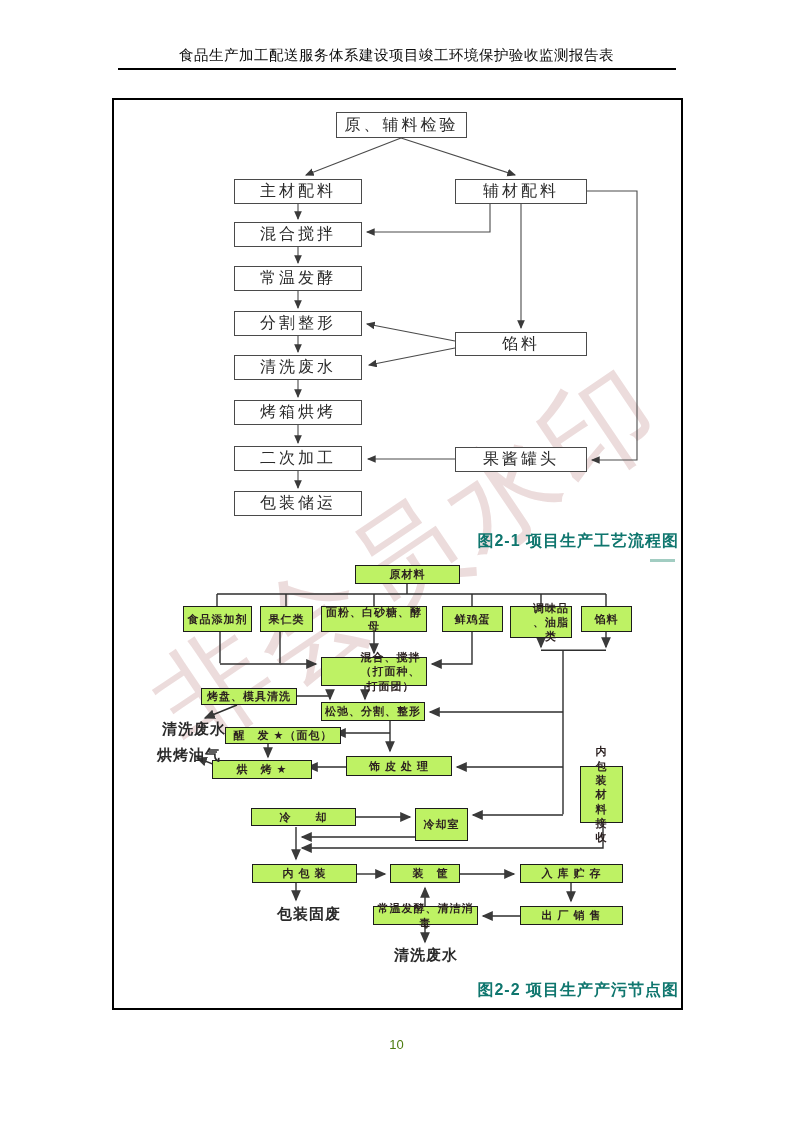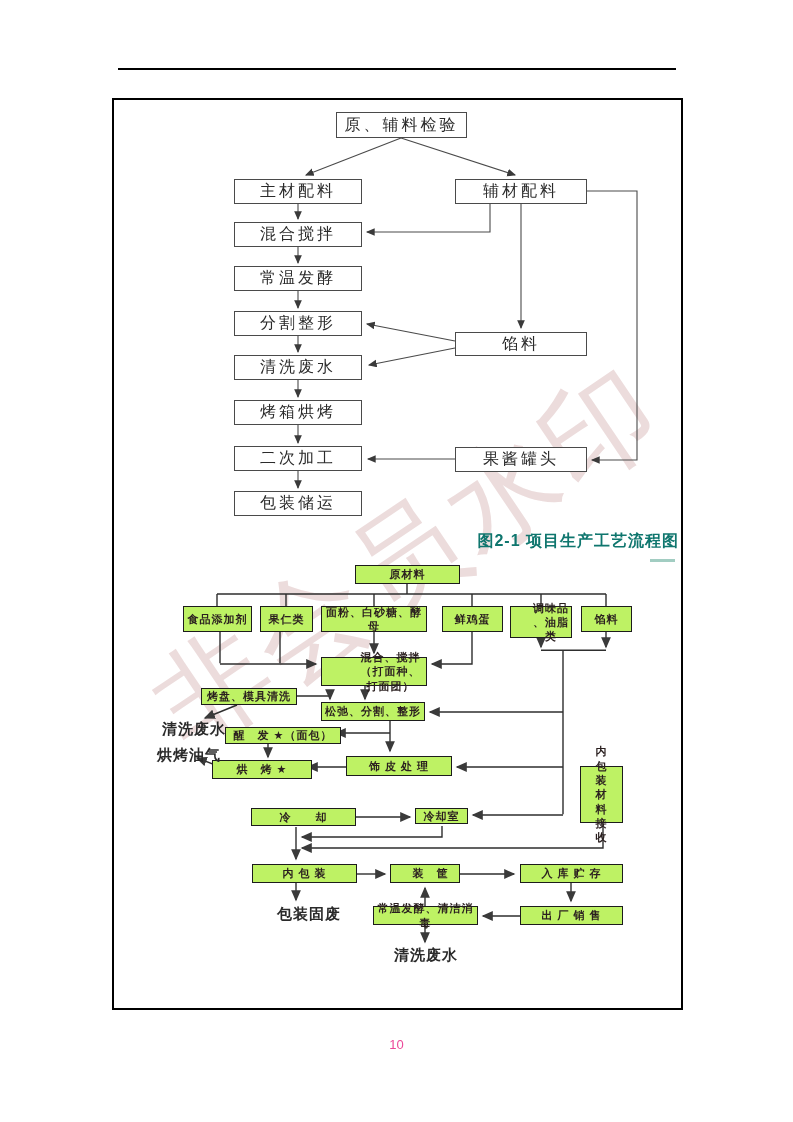--- a/index.html
+++ b/index.html
@@ -28,27 +28,28 @@
   .n2{position:absolute;background:#bef264;border:1.5px solid #1c1c1c;box-sizing:border-box;
       display:flex;align-items:center;justify-content:center;text-align:center;
       font-size:11px;font-weight:bold;letter-spacing:1px;line-height:1.3;color:#2a1f1f;
       z-index:3;white-space:pre-line;}
   
   .t2{position:absolute;font-size:15px;font-weight:bold;letter-spacing:1px;color:#2a2a2a;z-index:3;white-space:nowrap;text-align:right;}
   
   .cap{position:absolute;left:112px;width:567px;text-align:right;font-weight:bold;
        font-size:16px;letter-spacing:1px;color:#0f766e;z-index:3;}
   .pageno{position:absolute;top:1037px;left:0;width:100%;text-align:center;
-          font-size:13px;color:#ec4899;z-index:3;}
+          font-size:13px;color:#4d7c0f;z-index:3;}
 </style>
 </head>
 <body>
 
 <div class="page">
 
+  <div class="hdr">食品生产加工配送服务体系建设项目竣工环境保护验收监测报告表</div>
   <div class="hdr-line"></div>
 
   <div class="wm">非会员水印</div>
 
   <div class="border-box"></div>
 
   <div class="teal-dash"></div>
 
   <svg class="wires" width="793" height="1122">
     <defs>
@@ -133,28 +134,29 @@
   <div class="n2" style="left:581px;top:606px;width:51px;height:26px;">馅料</div>
   <div class="n2" style="left:321px;top:657px;width:106px;height:29px;padding-left:33px;">混合、搅拌
 （打面种、打面团）</div>
   <div class="n2" style="left:201px;top:688px;width:96px;height:17px;">烤盘、模具清洗</div>
   <div class="n2" style="left:321px;top:702px;width:104px;height:19px;">松弛、分割、整形</div>
   <div class="n2" style="left:225px;top:727px;width:116px;height:17px;">醒　发 ★（面包）</div>
   <div class="n2" style="left:212px;top:760px;width:100px;height:19px;">烘　烤 ★</div>
   <div class="n2" style="left:346px;top:756px;width:106px;height:20px;">饰 皮 处 理</div>
   <div class="n2" style="left:580px;top:766px;width:43px;height:57px;padding:15px;">内包装材料接收</div>
   <div class="n2" style="left:251px;top:808px;width:105px;height:18px;">冷　　却</div>
-  <div class="n2" style="left:415px;top:808px;width:53px;height:16px;">冷却室</div>
+  <div class="n2" style="left:415px;top:808px;width:53px;height:33px;">冷却室</div>
   <div class="n2" style="left:252px;top:864px;width:105px;height:19px;">内 包 装</div>
   <div class="n2" style="left:390px;top:864px;width:70px;height:19px;padding-left:11px;">装　筐</div>
   <div class="n2" style="left:520px;top:864px;width:103px;height:19px;">入 库 贮 存</div>
   <div class="n2" style="left:373px;top:906px;width:105px;height:19px;">常温发酵、清洁消毒</div>
   <div class="n2" style="left:520px;top:906px;width:103px;height:19px;">出 厂 销 售</div>
 
   <div class="t2" style="left:162px;top:720px;">清洗废水</div>
   <div class="t2" style="left:157px;top:746px;">烘烤油气</div>
   <div class="t2" style="left:277px;top:905px;">包装固废</div>
   <div class="t2" style="left:394px;top:946px;">清洗废水</div>
 
+  <div class="cap" style="top:980px;">图2-2  项目生产产污节点图</div>
 
   <div class="pageno">10</div>
 
 </div>
 
 </body></html>

